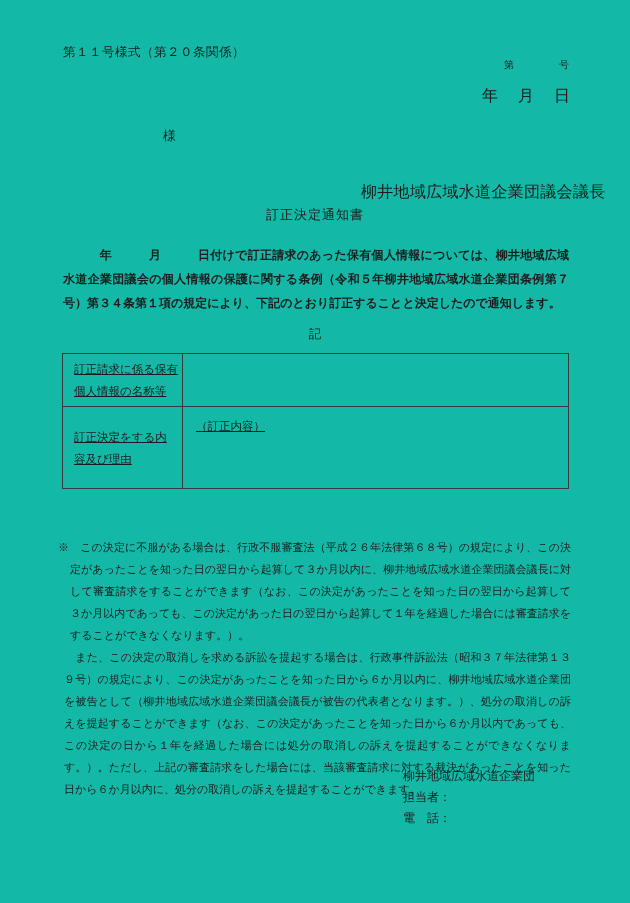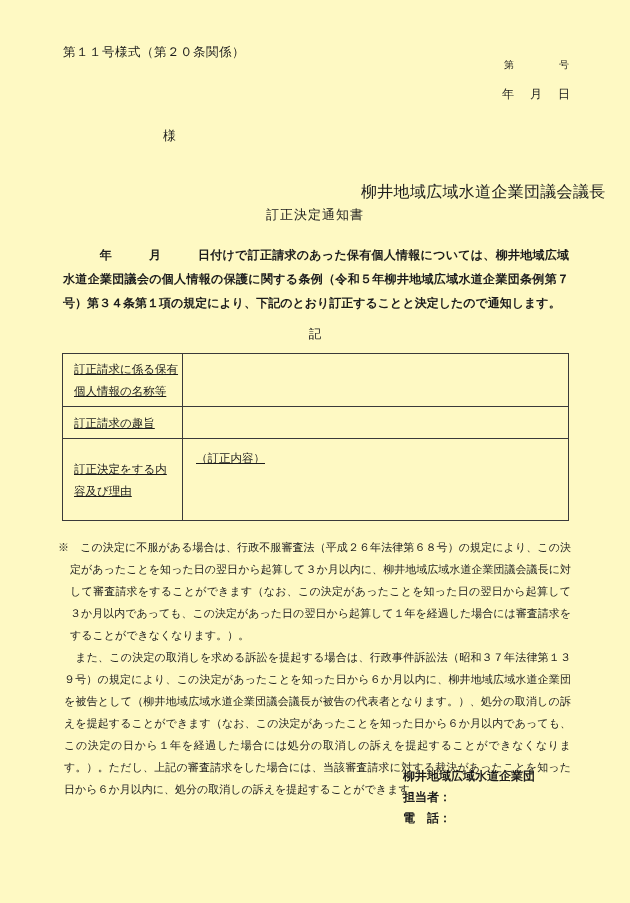--- a/index.html
+++ b/index.html
@@ -1,28 +1,28 @@
 <!DOCTYPE html>
 <html lang="ja"><head>
 <meta charset="utf-8">
 <style>
   html,body{margin:0;padding:0;background:#e8e8e8;}
   .page{
     position:relative;
     width:630px;height:903px;
     margin:0 auto;
-    background:#fef9c3;
+    background:#14b8a6;
     color:#1c1c1c;
     font-family:"Liberation Serif","DejaVu Serif",serif;
     overflow:hidden;
   }
   .abs{position:absolute;}
   .form-number{left:63px;top:44px;font-size:12.5px;letter-spacing:0.5px;}
   .doc-number{top:58px;right:60px;font-size:10px;letter-spacing:1px;}
-  .doc-date{top:86px;right:58px;font-size:12px;letter-spacing:2px;}
+  .doc-date{top:86px;right:58px;font-size:16px;letter-spacing:2px;}
   .addressee{left:163px;top:127px;font-size:13px;}
   .issuer{left:341px;top:182px;font-size:16px;letter-spacing:0.3px;margin-left:20px;}
   .doc-title{left:0;right:0;top:206px;text-align:center;font-size:13px;letter-spacing:1px;}
   .body-text{
     left:63px;top:243px;width:506px;
     font-size:12px;line-height:24px;
     text-align:justify;
     font-weight:bold;
   }
   .ki{left:0;right:0;top:326px;text-align:center;font-size:12.5px;}
@@ -51,21 +51,21 @@
   .correction-reason{margin-top:17px;}
   .notes{
     left:58px;top:536px;width:513px;
     font-size:11px;line-height:22px;
     text-align:justify;
   }
   .notes p{margin:0;}
   .notes .p1{margin-left:12px;text-indent:-12px;}
   .notes .p2{margin-left:6px;}
   .contact{left:393px;top:766px;font-size:12px;line-height:21px;}
-  .contact .indent{padding-left:10px;font-weight:bold;}
+  .contact .indent{padding-left:10px;}
 </style>
 </head>
 <body>
 
 <div class="page">
 
   <div class="abs form-number">第１１号様式（第２０条関係）</div>
 
   <div class="abs doc-number">第　　　　号</div>
   <div class="abs doc-date">年　月　日</div>
@@ -79,24 +79,20 @@
   <div class="abs body-text">　　　年　　　月　　　日付けで訂正請求のあった保有個人情報については、柳井地域広域水道企業団議会の個人情報の保護に関する条例（令和５年柳井地域広域水道企業団条例第７号）第３４条第１項の規定により、下記のとおり訂正することと決定したので通知します。</div>
 
   <div class="abs ki">記</div>
 
   <div class="abs doc-table">
     <div class="t-row row-1">
       <div class="t-label">訂正請求に係る保有
 個人情報の名称等</div>
       <div class="t-value"></div>
     </div>
-    <div class="t-row row-2">
-      <div class="t-label">訂正請求の趣旨</div>
-      <div class="t-value"></div>
-    </div>
     <div class="t-row row-3">
       <div class="t-label">訂正決定をする内
 容及び理由</div>
       <div class="t-value cell-correction">
         <div>（訂正内容）</div>
       </div>
     </div>
   </div>
 
   <div class="abs notes">

